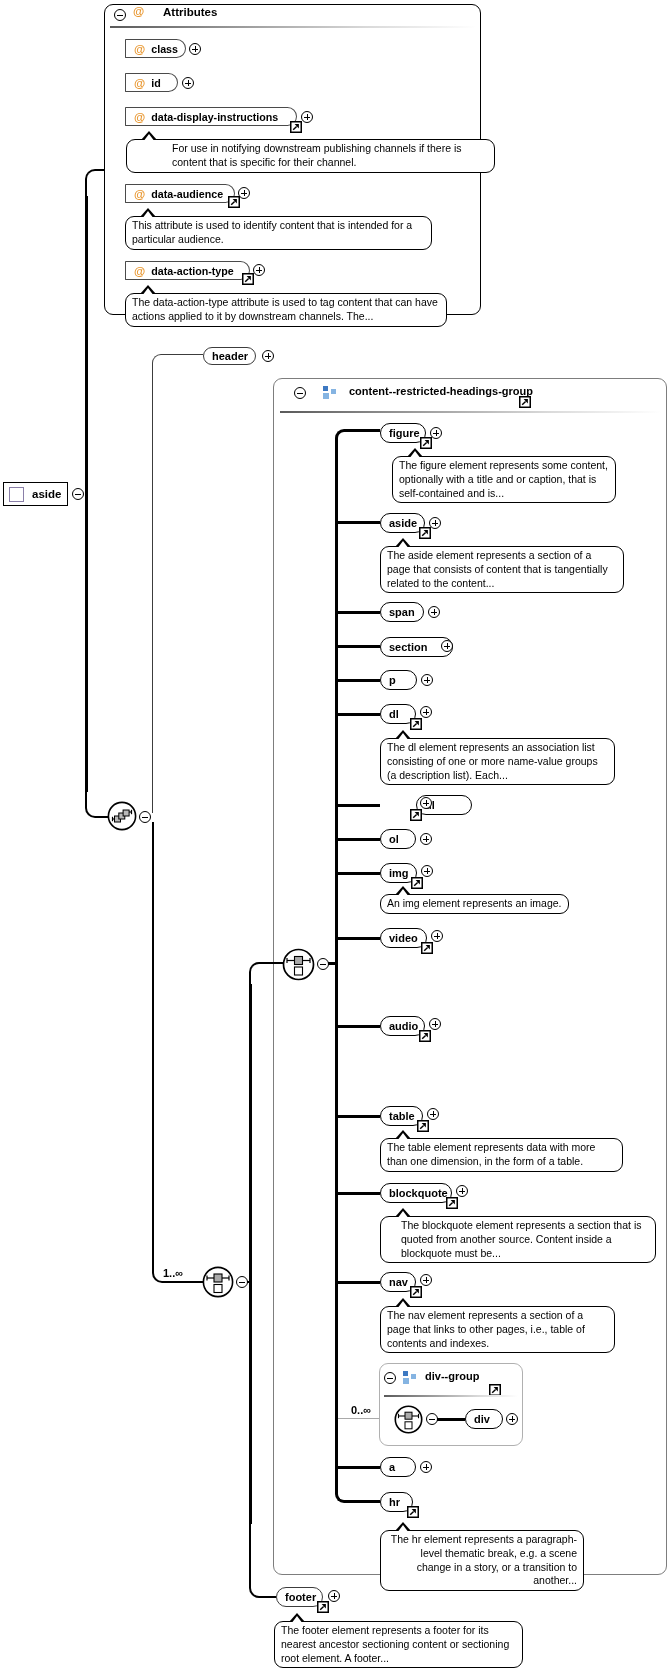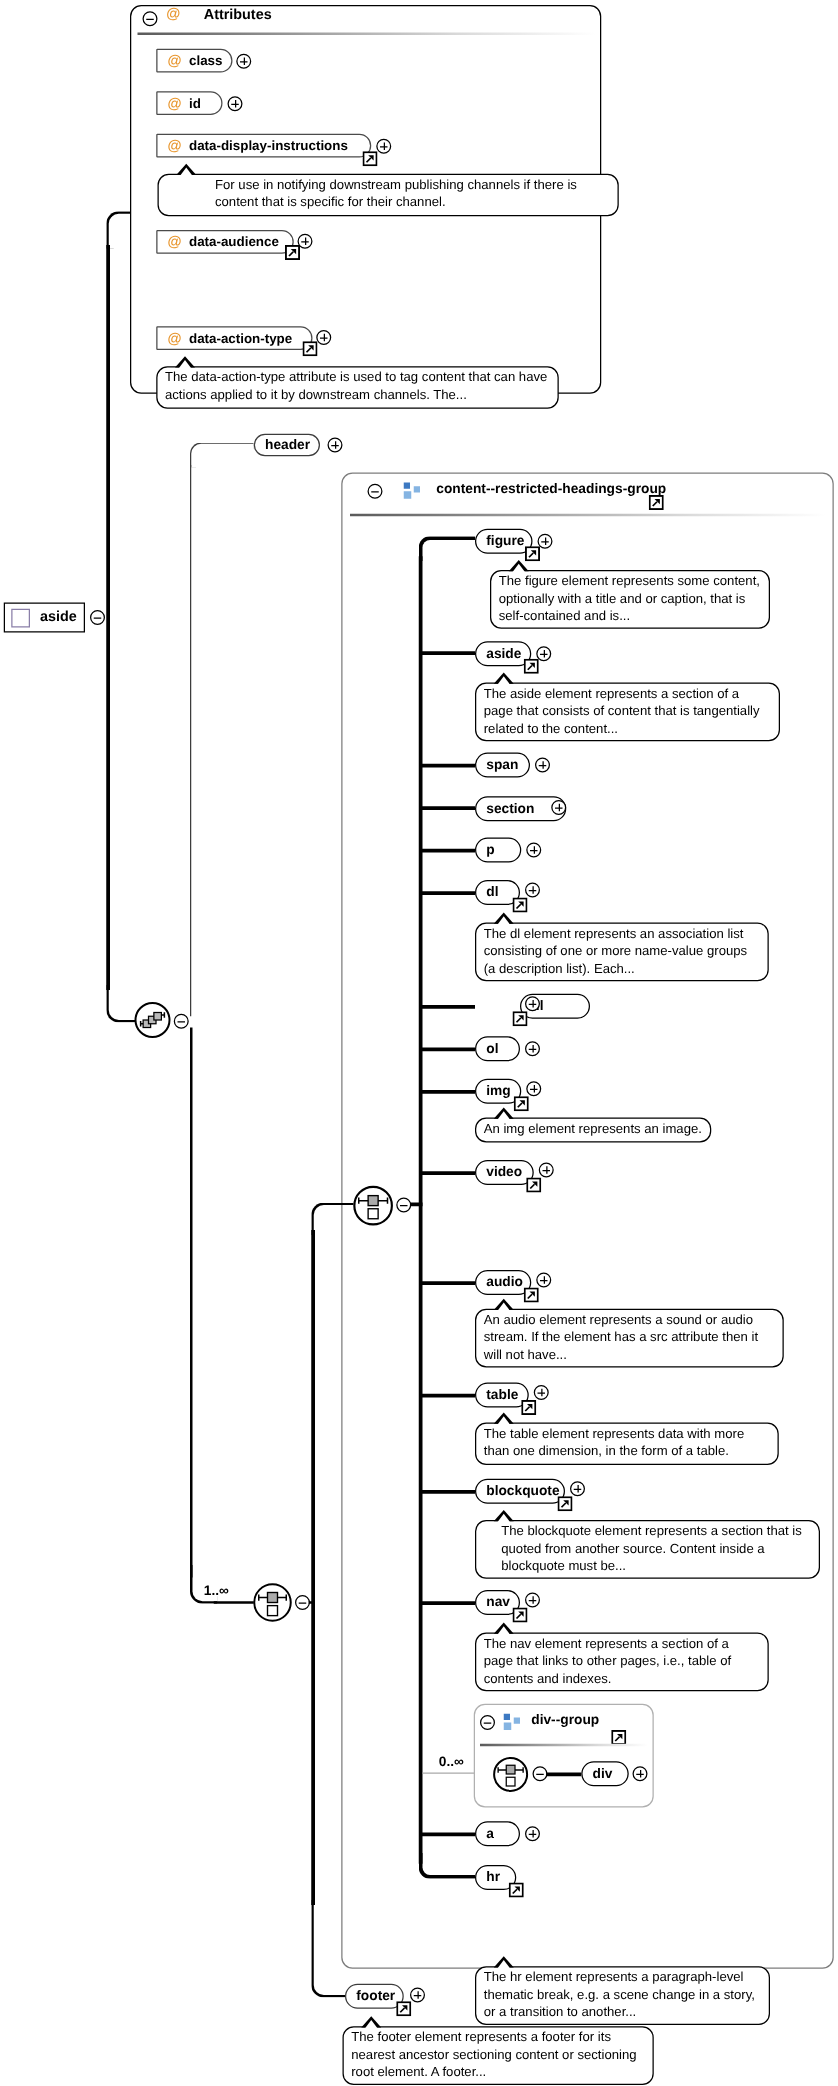--- a/index.html
+++ b/index.html
@@ -76,20 +76,21 @@
   <div class="abs apill" style="left:125px;top:184px;width:110px;">
       <span class="at">@</span>
       <span>data-audience</span>
     </div>
   <div class="abs circ plus" style="left:238px;top:187px;"></div>
   <svg class="abs" style="left:228px;top:196px;" width="12" height="12">
       <rect x="0.75" y="0.75" width="10.5" height="10.5" fill="#fff" stroke="#000" stroke-width="1.5"></rect>
       <line x1="3.2" y1="8.8" x2="6.6" y2="5.4" stroke="#000" stroke-width="1.4"></line>
       <polygon points="4.6,3.1 8.9,3.1 8.9,7.4" fill="#000"></polygon>
     </svg>
+  <div class="abs bubble" style="left:125px;top:216px;width:307px;">This attribute is used to identify content that is intended for a particular audience.</div>
 
   <div class="abs apill" style="left:125px;top:261px;width:125px;">
       <span class="at">@</span>
       <span>data-action-type</span>
     </div>
   <div class="abs circ plus" style="left:253px;top:264px;"></div>
   <svg class="abs" style="left:242px;top:273px;" width="12" height="12">
       <rect x="0.75" y="0.75" width="10.5" height="10.5" fill="#fff" stroke="#000" stroke-width="1.5"></rect>
       <line x1="3.2" y1="8.8" x2="6.6" y2="5.4" stroke="#000" stroke-width="1.4"></line>
       <polygon points="4.6,3.1 8.9,3.1 8.9,7.4" fill="#000"></polygon>
@@ -279,21 +280,20 @@
 
   <div class="abs pill" style="left:380px;top:1016px;width:45px;">
       <span>audio</span>
     </div>
   <div class="abs circ plus" style="left:429px;top:1018px;"></div>
   <svg class="abs" style="left:419px;top:1030px;" width="12" height="12">
       <rect x="0.75" y="0.75" width="10.5" height="10.5" fill="#fff" stroke="#000" stroke-width="1.5"></rect>
       <line x1="3.2" y1="8.8" x2="6.6" y2="5.4" stroke="#000" stroke-width="1.4"></line>
       <polygon points="4.6,3.1 8.9,3.1 8.9,7.4" fill="#000"></polygon>
     </svg>
-  <div class="abs bubble" style="left:380px;top:1047px;width:247px;">An audio element represents a sound or audio stream. If the element has a src attribute then it will not have...</div>
 
   <div class="abs pill" style="left:380px;top:1106px;width:43px;">
       <span>table</span>
     </div>
   <div class="abs circ plus" style="left:427px;top:1108px;"></div>
   <svg class="abs" style="left:417px;top:1120px;" width="12" height="12">
       <rect x="0.75" y="0.75" width="10.5" height="10.5" fill="#fff" stroke="#000" stroke-width="1.5"></rect>
       <line x1="3.2" y1="8.8" x2="6.6" y2="5.4" stroke="#000" stroke-width="1.4"></line>
       <polygon points="4.6,3.1 8.9,3.1 8.9,7.4" fill="#000"></polygon>
     </svg>
@@ -357,21 +357,21 @@
   <div class="abs circ plus" style="left:420px;top:1461px;"></div>
 
   <div class="abs pill" style="left:380px;top:1492px;width:33px;">
       <span>hr</span>
     </div>
   <svg class="abs" style="left:407px;top:1506px;" width="12" height="12">
       <rect x="0.75" y="0.75" width="10.5" height="10.5" fill="#fff" stroke="#000" stroke-width="1.5"></rect>
       <line x1="3.2" y1="8.8" x2="6.6" y2="5.4" stroke="#000" stroke-width="1.4"></line>
       <polygon points="4.6,3.1 8.9,3.1 8.9,7.4" fill="#000"></polygon>
     </svg>
-  <div class="abs bubble" style="left:380px;top:1573px;width:236px;">The hr element represents a paragraph-level thematic break, e.g. a scene change in a story, or a transition to another...</div>
+  <div class="abs bubble" style="left:380px;top:1530px;width:204px;text-align:right;">The hr element represents a paragraph-level thematic break, e.g. a scene change in a story, or a transition to another...</div>
 
   <div class="abs pill tpill" style="left:276px;top:1587px;width:47px;">
       <span>footer</span>
     </div>
   <div class="abs circ plus" style="left:328px;top:1590px;"></div>
   <svg class="abs" style="left:317px;top:1601px;" width="12" height="12">
       <rect x="0.75" y="0.75" width="10.5" height="10.5" fill="#fff" stroke="#000" stroke-width="1.5"></rect>
       <line x1="3.2" y1="8.8" x2="6.6" y2="5.4" stroke="#000" stroke-width="1.4"></line>
       <polygon points="4.6,3.1 8.9,3.1 8.9,7.4" fill="#000"></polygon>
     </svg>

